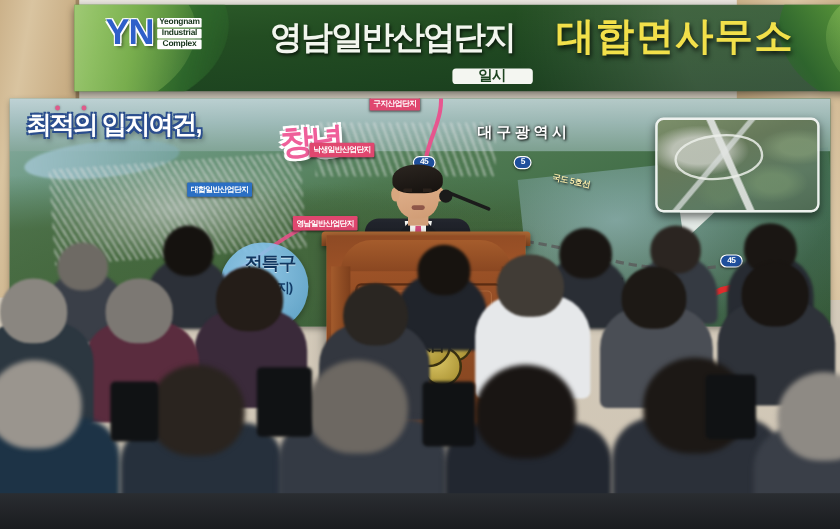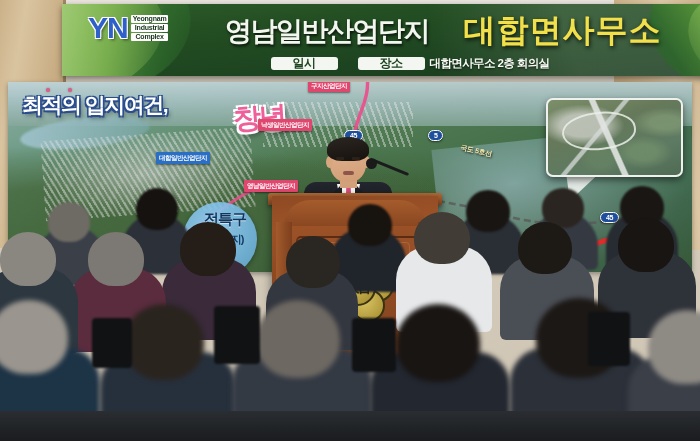--- a/index.html
+++ b/index.html
@@ -245,24 +245,20 @@
       </div>
     </div>
 
     <div class="banner-title">영남일반산업단지</div>
     <div class="banner-title2">대합면사무소</div>
 
     <div class="banner-info">
       <div class="info-grp">
         <span class="info-tag">일시</span>
       </div>
-      <div class="info-grp">
-        <span class="info-tag">장소</span>
-        <span class="info-val">대합면사무소 2층 회의실</span>
-      </div>
     </div>
   </div>
 
   <div class="map">
     <div class="map-sky"></div>
     <div class="map-hills"></div>
     <div class="map-water"></div>
     <div class="map-river"></div>
     <div class="map-city blurlite"></div>
     <div class="map-city2 blurlite"></div>
@@ -279,20 +275,21 @@
 
     <div class="slogan">
       <div class="slogan-dots">
         <span class="sdot"></span>
         <span class="sdot"></span>
       </div>
       <div class="slogan-l1">최적의 입지여건,</div>
     </div>
     <div class="brand-cn">창녕</div>
 
+    <div class="map-lbl lbl-daegu">대구광역시</div>
     <div class="map-lbl lbl-cn">창녕군</div>
 
     <div class="hwy-shield" style="left:336px;top:48px;">45</div>
     <div class="hwy-shield" style="left:420px;top:48px;">5</div>
     <div class="hwy-shield" style="left:592px;top:130px;">45</div>
 
     <div class="road-txt" style="left:452px;top:64px;transform:rotate(12deg);">국도 5호선</div>
     <div class="road-txt" style="left:376px;top:128px;transform:rotate(42deg);">중부내륙고속도로</div>
 
     <div class="pink-tag" style="left:250px;top:37px;">낙생일반산업단지</div>

